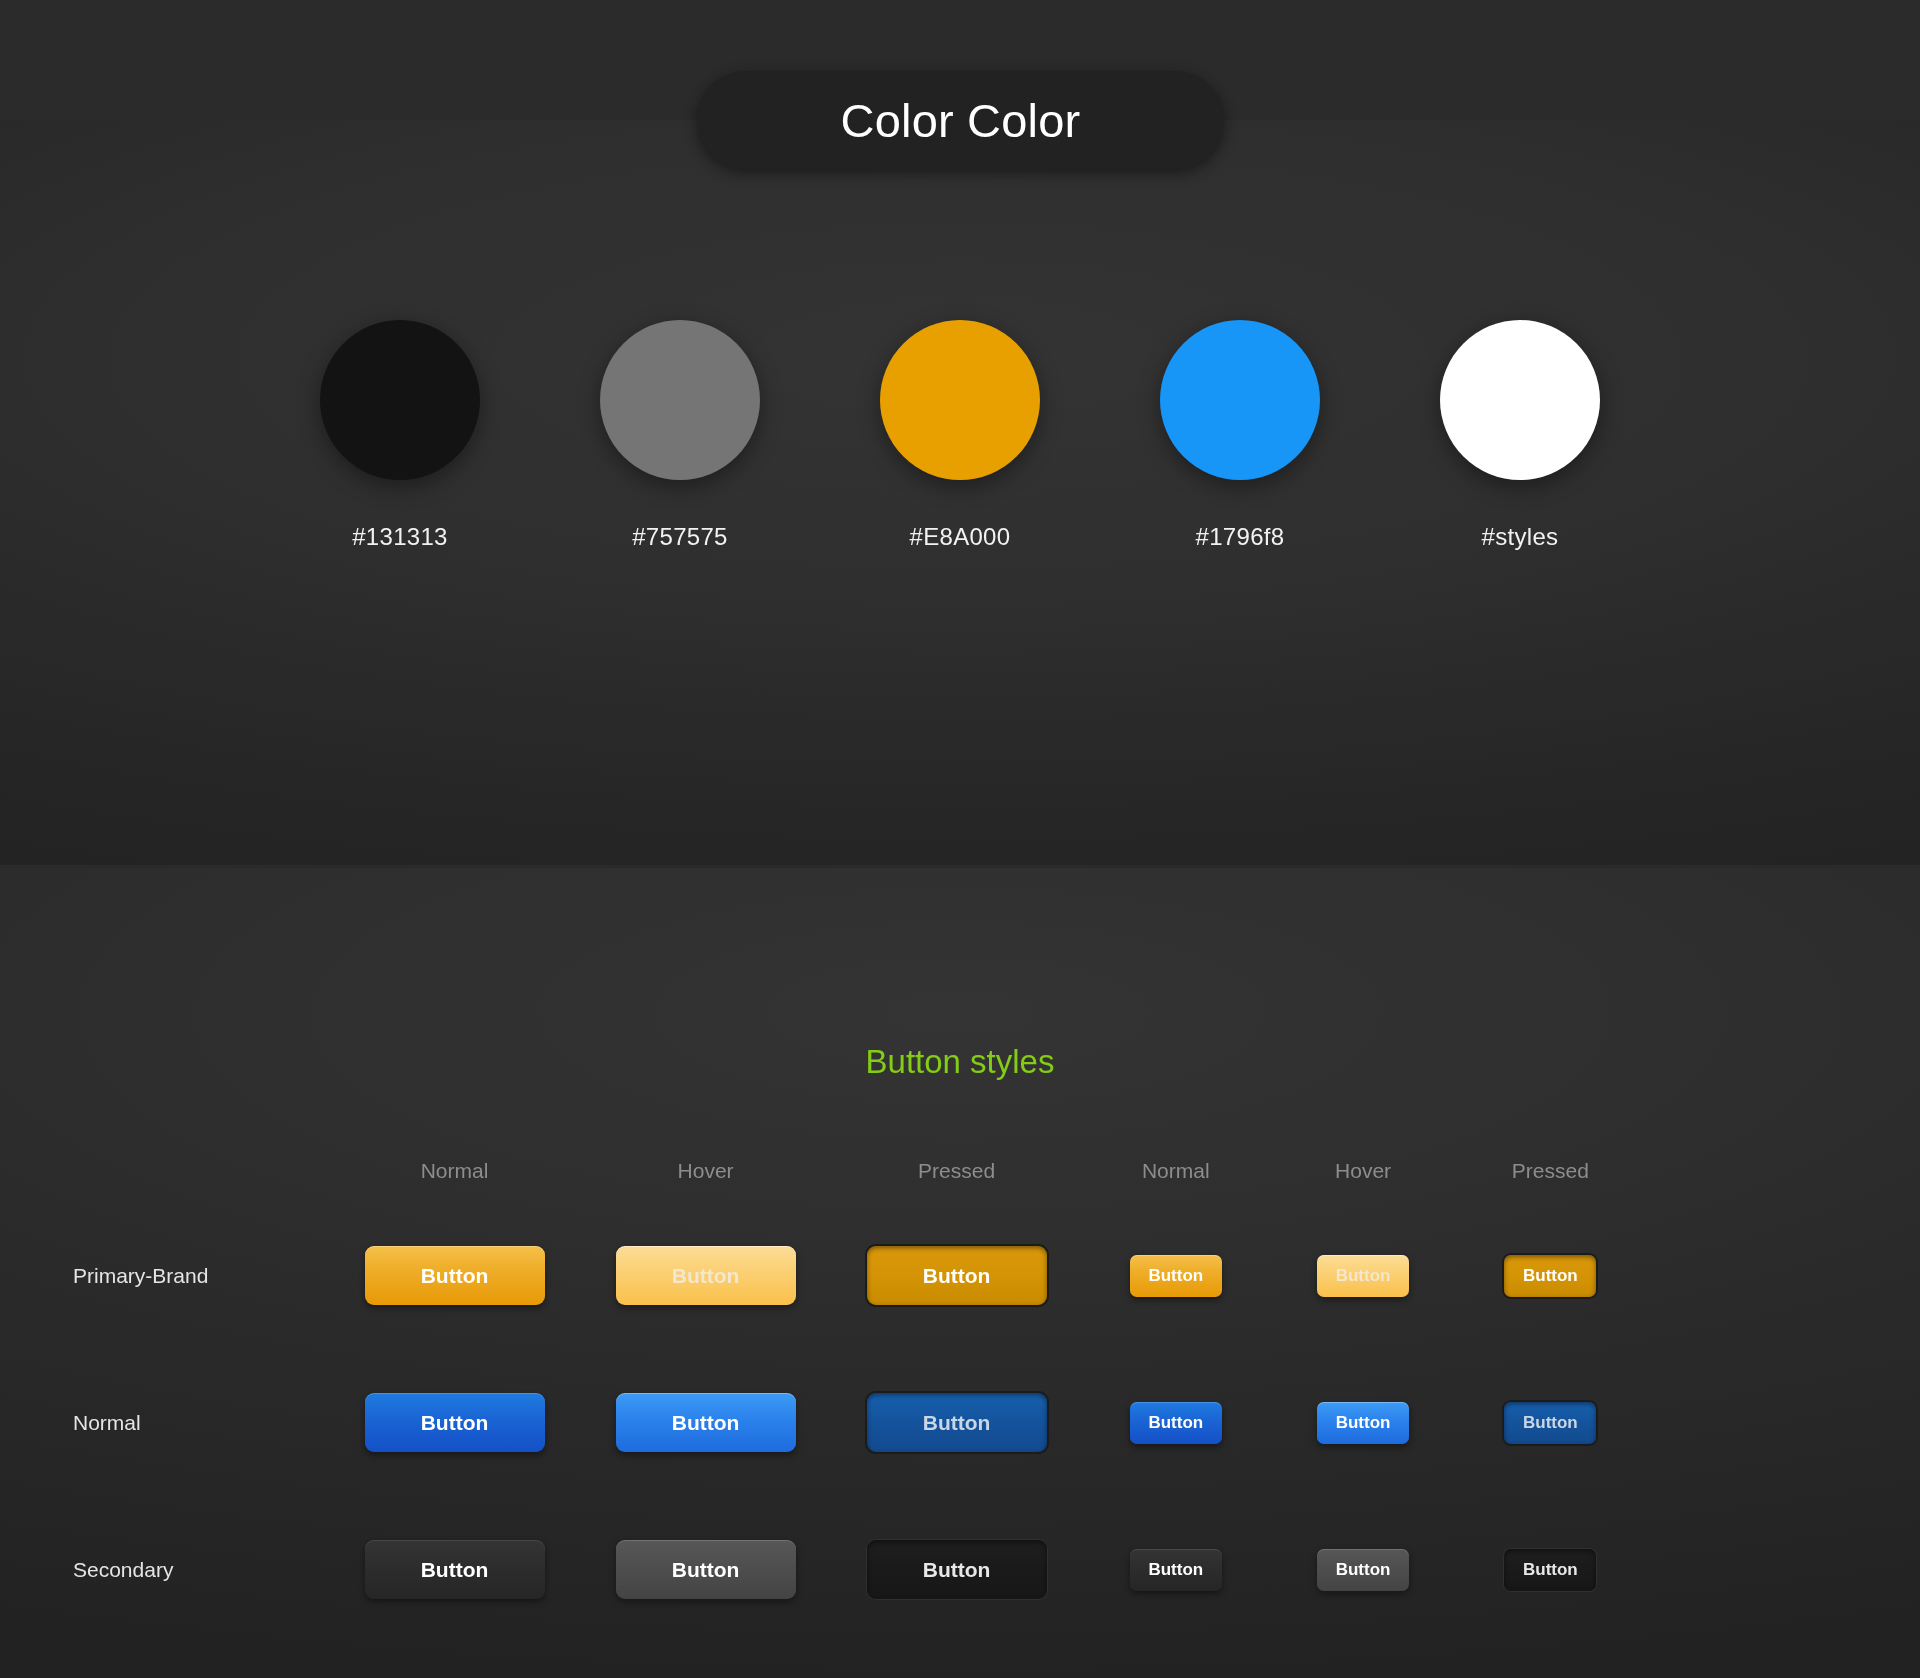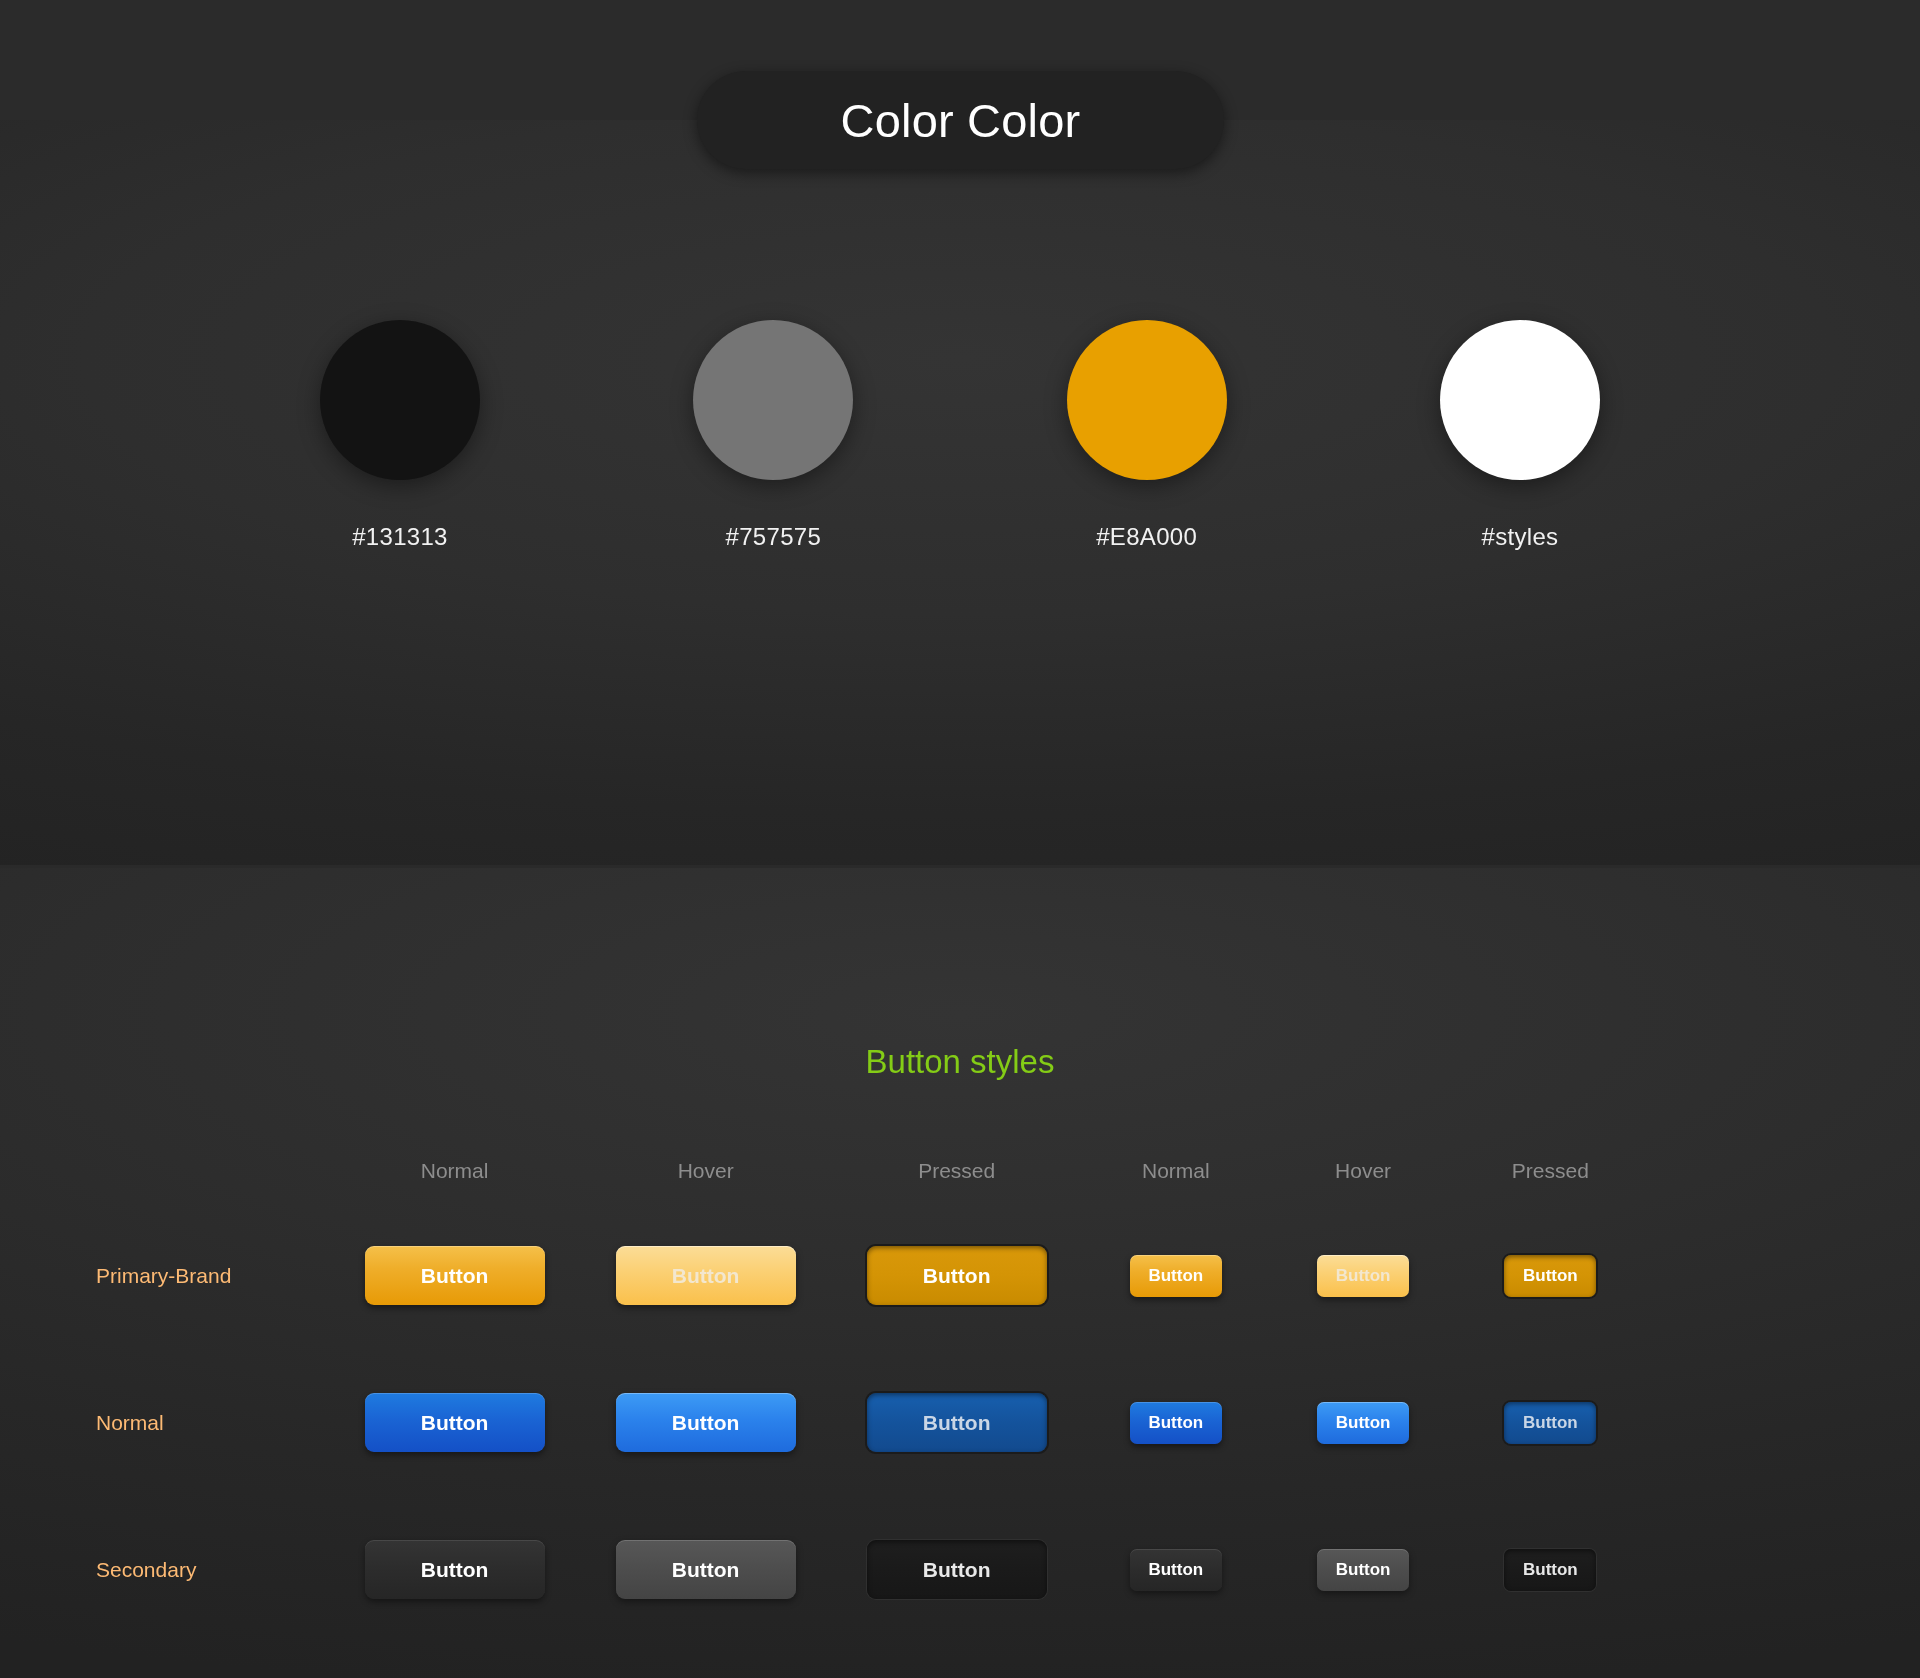--- a/index.html
+++ b/index.html
@@ -102,23 +102,23 @@
     top: 1140px;
     width: 1920px;
   }
   .grid-row {
     display: flex;
     align-items: center;
     width: 1644px;
   }
   .cell-label {
     width: 330px;
-    padding-left: 96px;
+    padding-left: 73px;
     font-size: 21px;
-    color: #fdba74;
+    color: #e5e5e5;
     white-space: nowrap;
   }
   .cell {
     width: 252px;
     display: flex;
     justify-content: center;
     align-items: center;
   }
   .cell.small { width: 188px; }
 
@@ -225,20 +225,24 @@
     <div class="swatch">
       <div class="swatch-dot" style="background:#757575;"></div>
       <div class="swatch-label">#757575</div>
     </div>
 
     <div class="swatch">
       <div class="swatch-dot" style="background:#E8A000;"></div>
       <div class="swatch-label">#E8A000</div>
     </div>
 
+    <div class="swatch">
+      <div class="swatch-dot" style="background:#1796f8;"></div>
+      <div class="swatch-label">#1796f8</div>
+    </div>
 
     <div class="swatch">
       <div class="swatch-dot" style="background:#ffffff;"></div>
       <div class="swatch-label">#styles</div>
     </div>
 
   </div>
 
 
   <div class="section-heading">Button styles</div>

